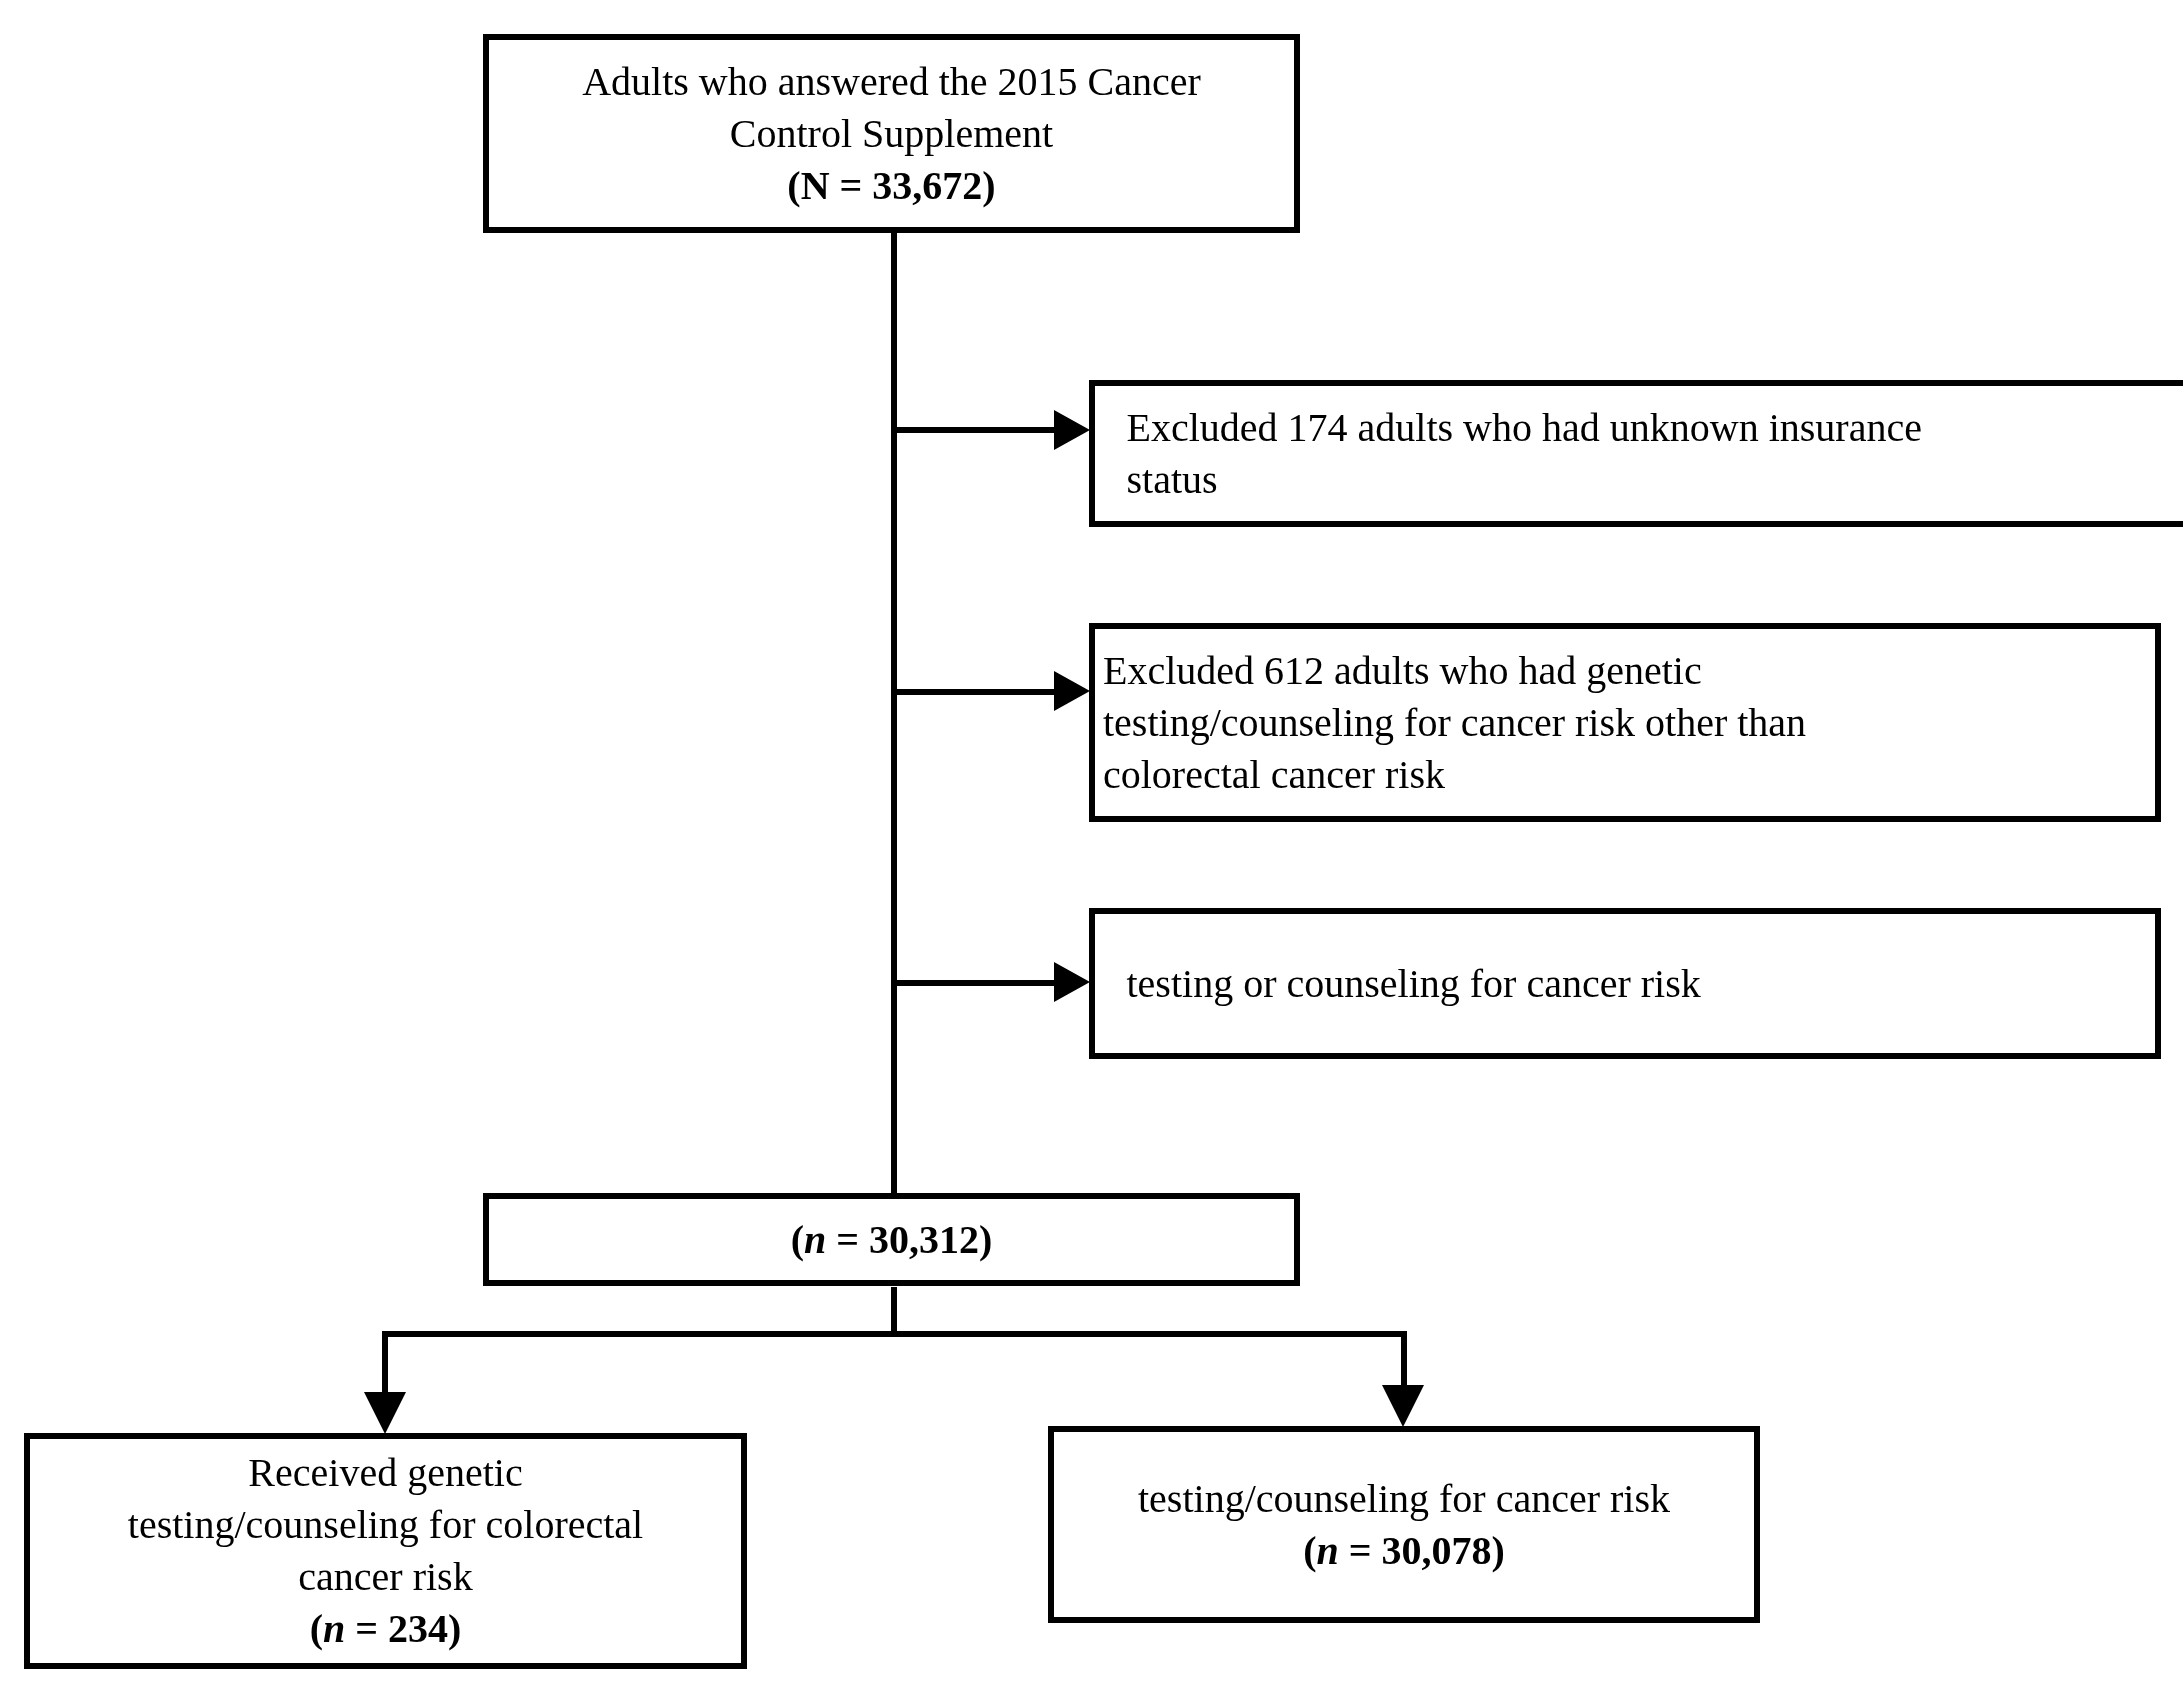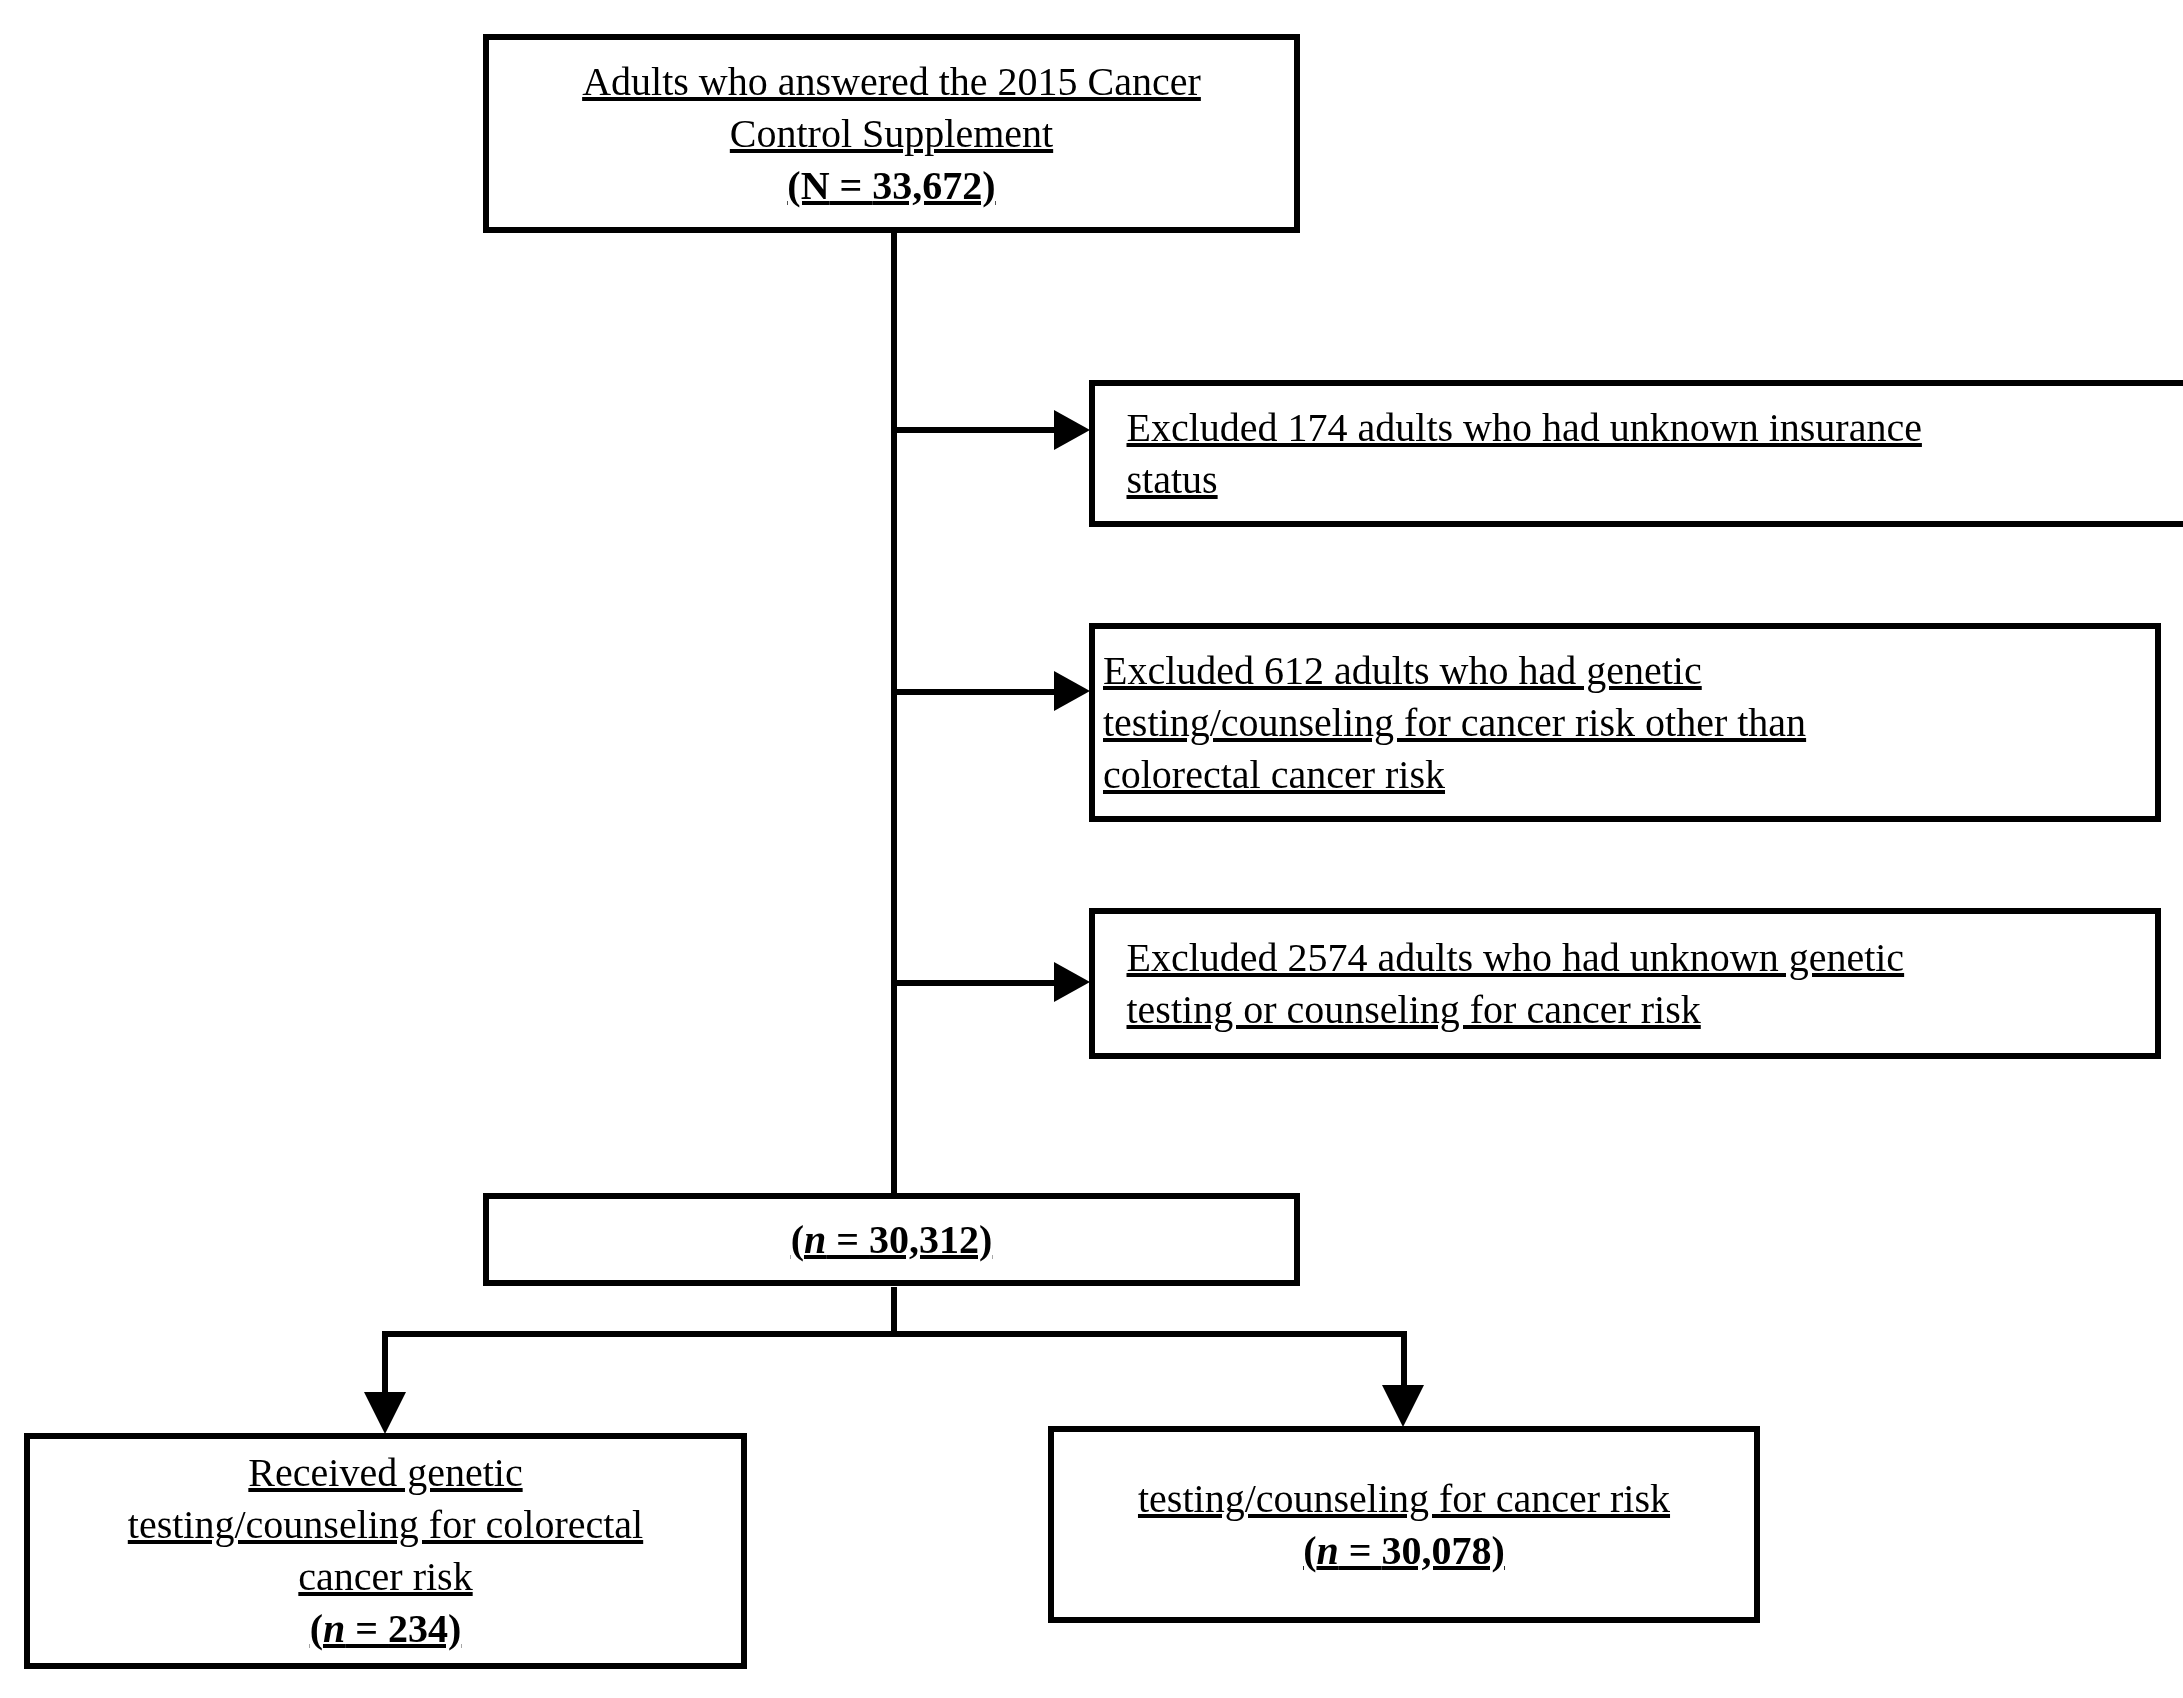--- a/index.html
+++ b/index.html
@@ -24,21 +24,21 @@
     position: absolute;
     box-sizing: border-box;
     border: 6.2px solid #000000;
     background: #ffffff;
     display: flex;
     flex-direction: column;
     justify-content: center;
     line-height: 1.30;
     font-size: 40px;
   }
-  .node .line { display: block; white-space: nowrap; text-decoration: underline; }
+  .node .line { display: block; white-space: nowrap; }
   .node.center { align-items: center; text-align: center; }
   .node.left   { align-items: flex-start; text-align: left; padding-left: 31.5px; padding-right: 19px; }
   .node .stat  { font-weight: bold; }
   .node .stat .ital { font-style: italic; }
 
   
   .vline {
     position: absolute;
     background: #000000;
     width: 6.2px;
@@ -88,21 +88,20 @@
   <div class="arrow-right" style="left:1054px; top:671px;"></div>
   <div class="node left" style="left:1089px; top:623px; width:1072px; height:199px;padding-left:8px;">
     <span class="line">Excluded 612 adults who had genetic</span>
     <span class="line">testing/counseling for cancer risk other than</span>
     <span class="line">colorectal cancer risk</span>
   </div>
 
   <div class="hline" style="left:891px; top:980px; width:164px;"></div>
   <div class="arrow-right" style="left:1054px; top:962px;"></div>
   <div class="node left" style="left:1089px; top:908px; width:1072px; height:151px;">
-    <span class="line">Excluded 2574 adults who had unknown genetic</span>
     <span class="line">testing or counseling for cancer risk</span>
   </div>
 
   <div class="node center" style="left:483px; top:1193px; width:817px; height:93px;text-align:center;">
     <span class="line stat"><span>(</span><span class="ital">n</span><span> = </span><span>30,312)</span></span>
   </div>
 
   <div class="vline" style="left:891px; top:1287px; height:49px;"></div>
   <div class="hline" style="left:382px; top:1331px; width:1025px;"></div>
   <div class="vline" style="left:382px; top:1331px; height:69px;"></div>

